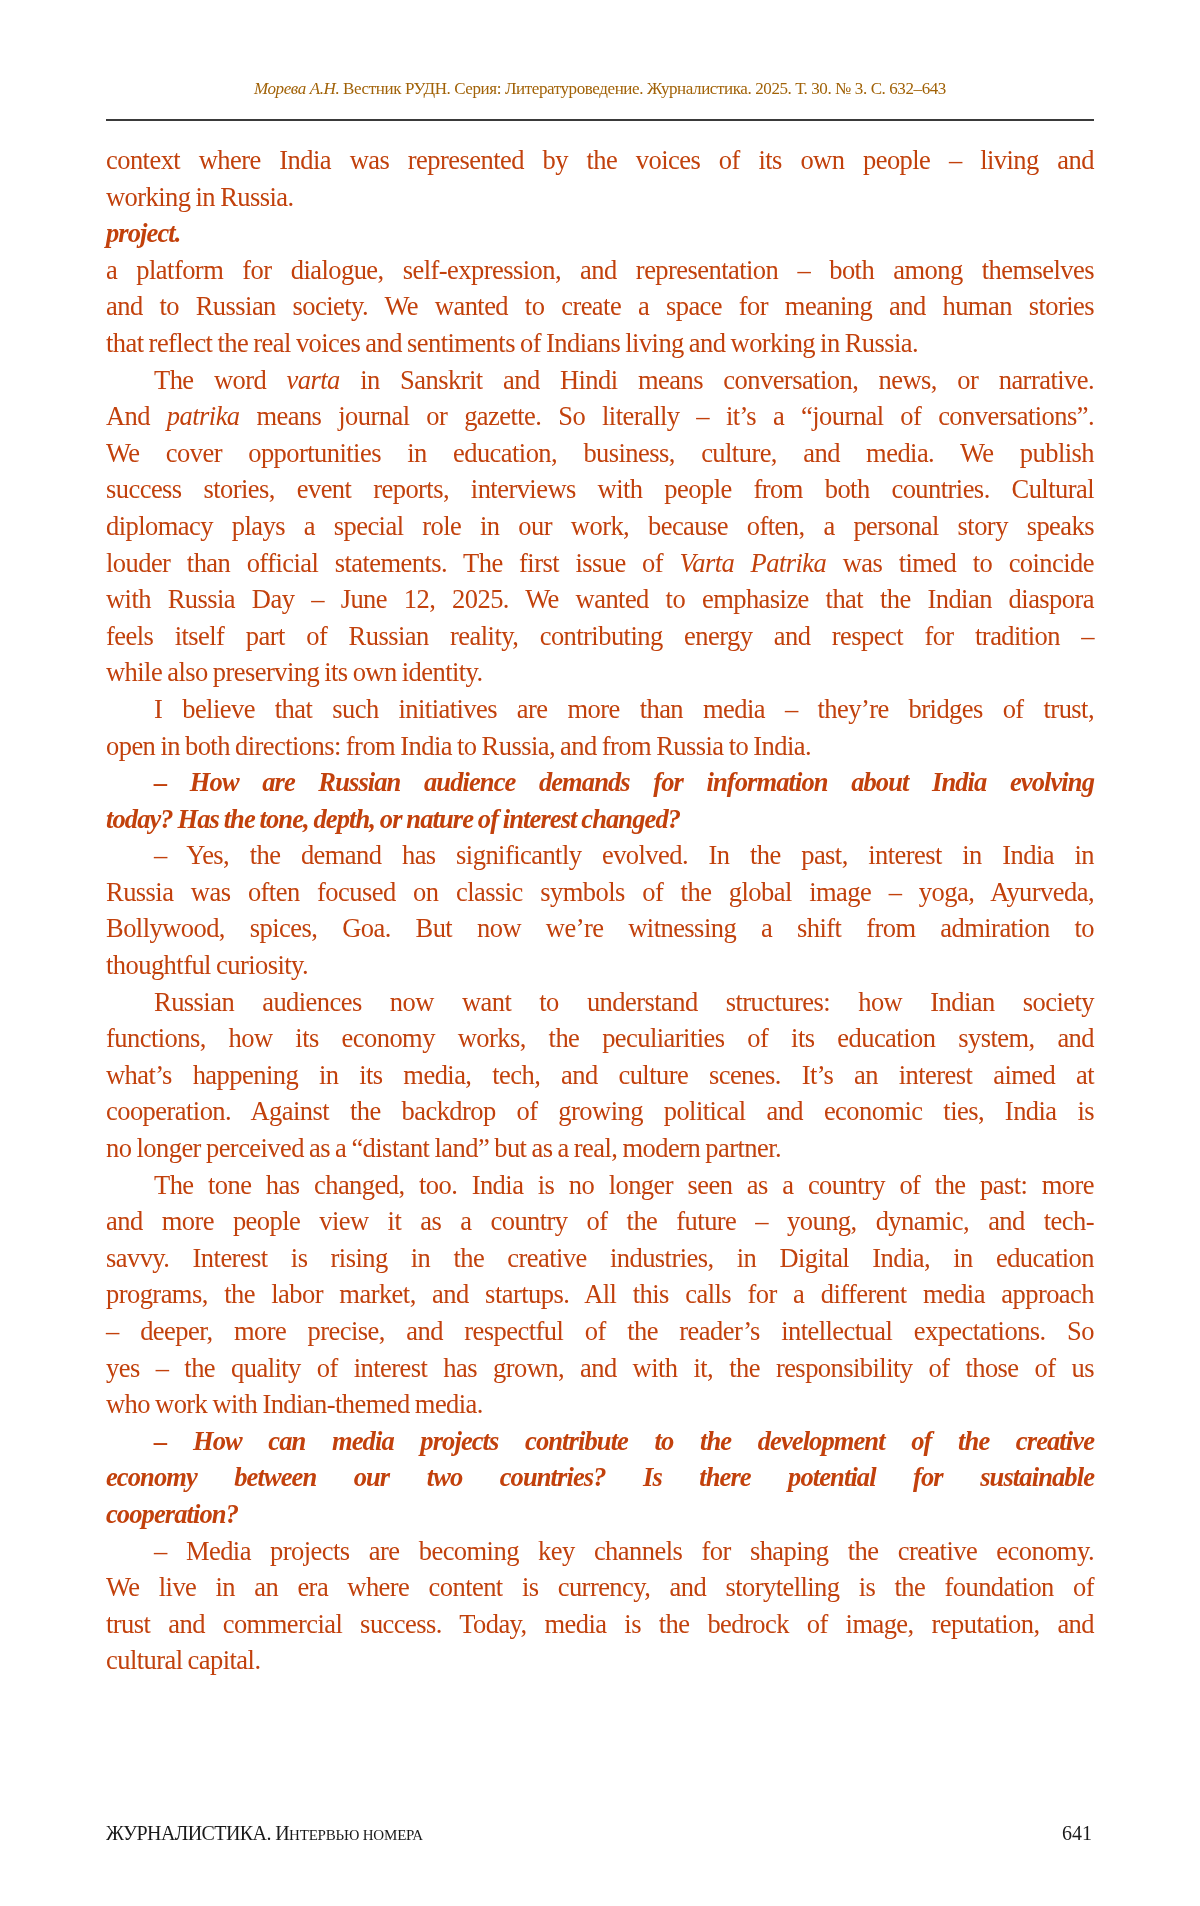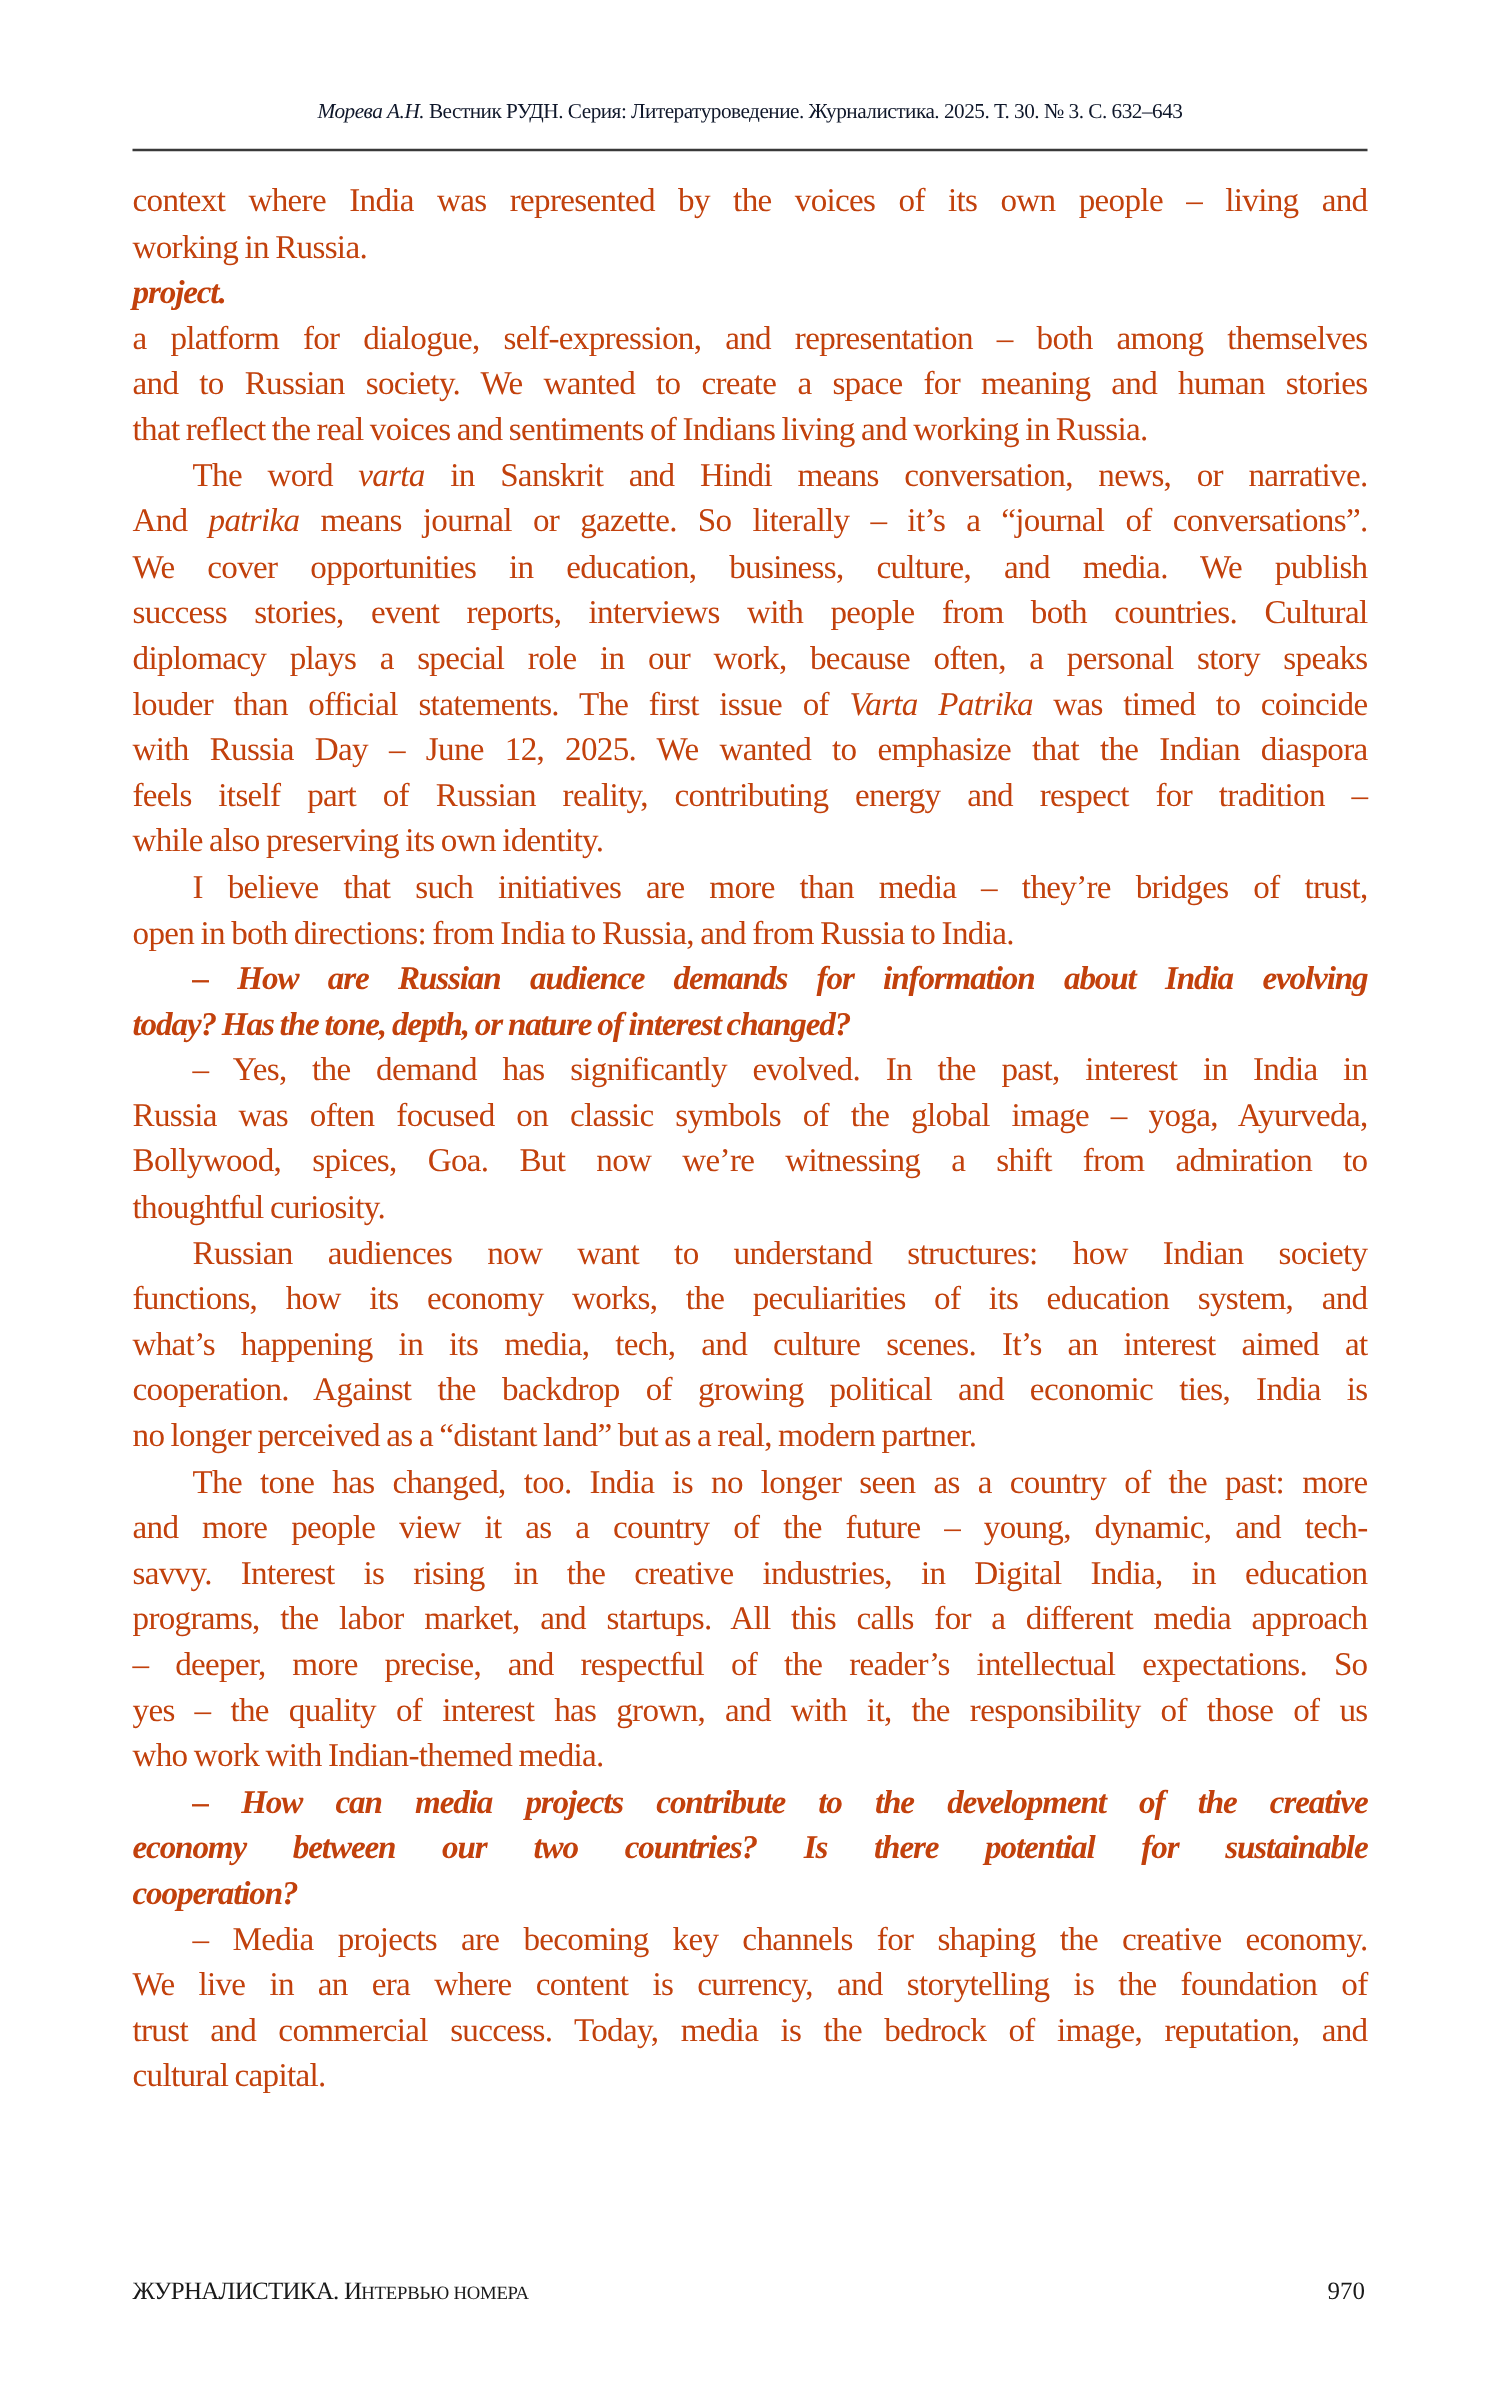--- a/index.html
+++ b/index.html
@@ -1,21 +1,21 @@
 <!DOCTYPE html>
 <html><head>
 <meta charset="utf-8">
 <style>
   html, body { margin: 0; padding: 0; background: #ffffff; }
   body { width: 1200px; height: 1906px; position: relative; overflow: hidden; color: #111111; }
   .page { position: absolute; left: 0; top: 0; width: 1200px; height: 1906px; background: #ffffff; }
   .running-head {
     position: absolute; left: 106px; width: 988px; top: 76px; height: 26px;
     text-align: center; font-family: "Liberation Serif", serif; font-size: 17px;
-    line-height: 26px; color: #0f172a; letter-spacing: -0.4px; white-space: nowrap;
+    line-height: 26px; color: #a16207; letter-spacing: -0.4px; white-space: nowrap;
   }
   .running-head .author { font-style: italic; }
   .head-rule {
     position: absolute; left: 106px; width: 988px; top: 119px; height: 0;
     border-top: 2px solid #3a3a3a;
   }
   .body {
     position: absolute; left: 106px; top: 142px; width: 988px;
     font-family: Liberation Serif, serif; font-size: 26.5px; line-height: 36.6px;
     color: #c2410c;
@@ -114,16 +114,16 @@
       <div>
         <div class="line indent"><span>– Media projects are becoming key channels for shaping the creative economy.</span></div>
         <div class="line"><span>We live in an era where content is currency, and storytelling is the foundation of</span></div>
         <div class="line"><span>trust and commercial success. Today, media is the bedrock of image, reputation, and</span></div>
         <div class="line last"><span>cultural capital.</span></div>
       </div>
     </div>
 
   <div class="footer">
     <span class="section"><span>ЖУРНАЛИСТИКА. И</span><span class="sc">НТЕРВЬЮ НОМЕРА</span></span>
-    <span class="pageno">970</span>
+    <span class="pageno">641</span>
   </div>
 
 </div>
 
 </body></html>

